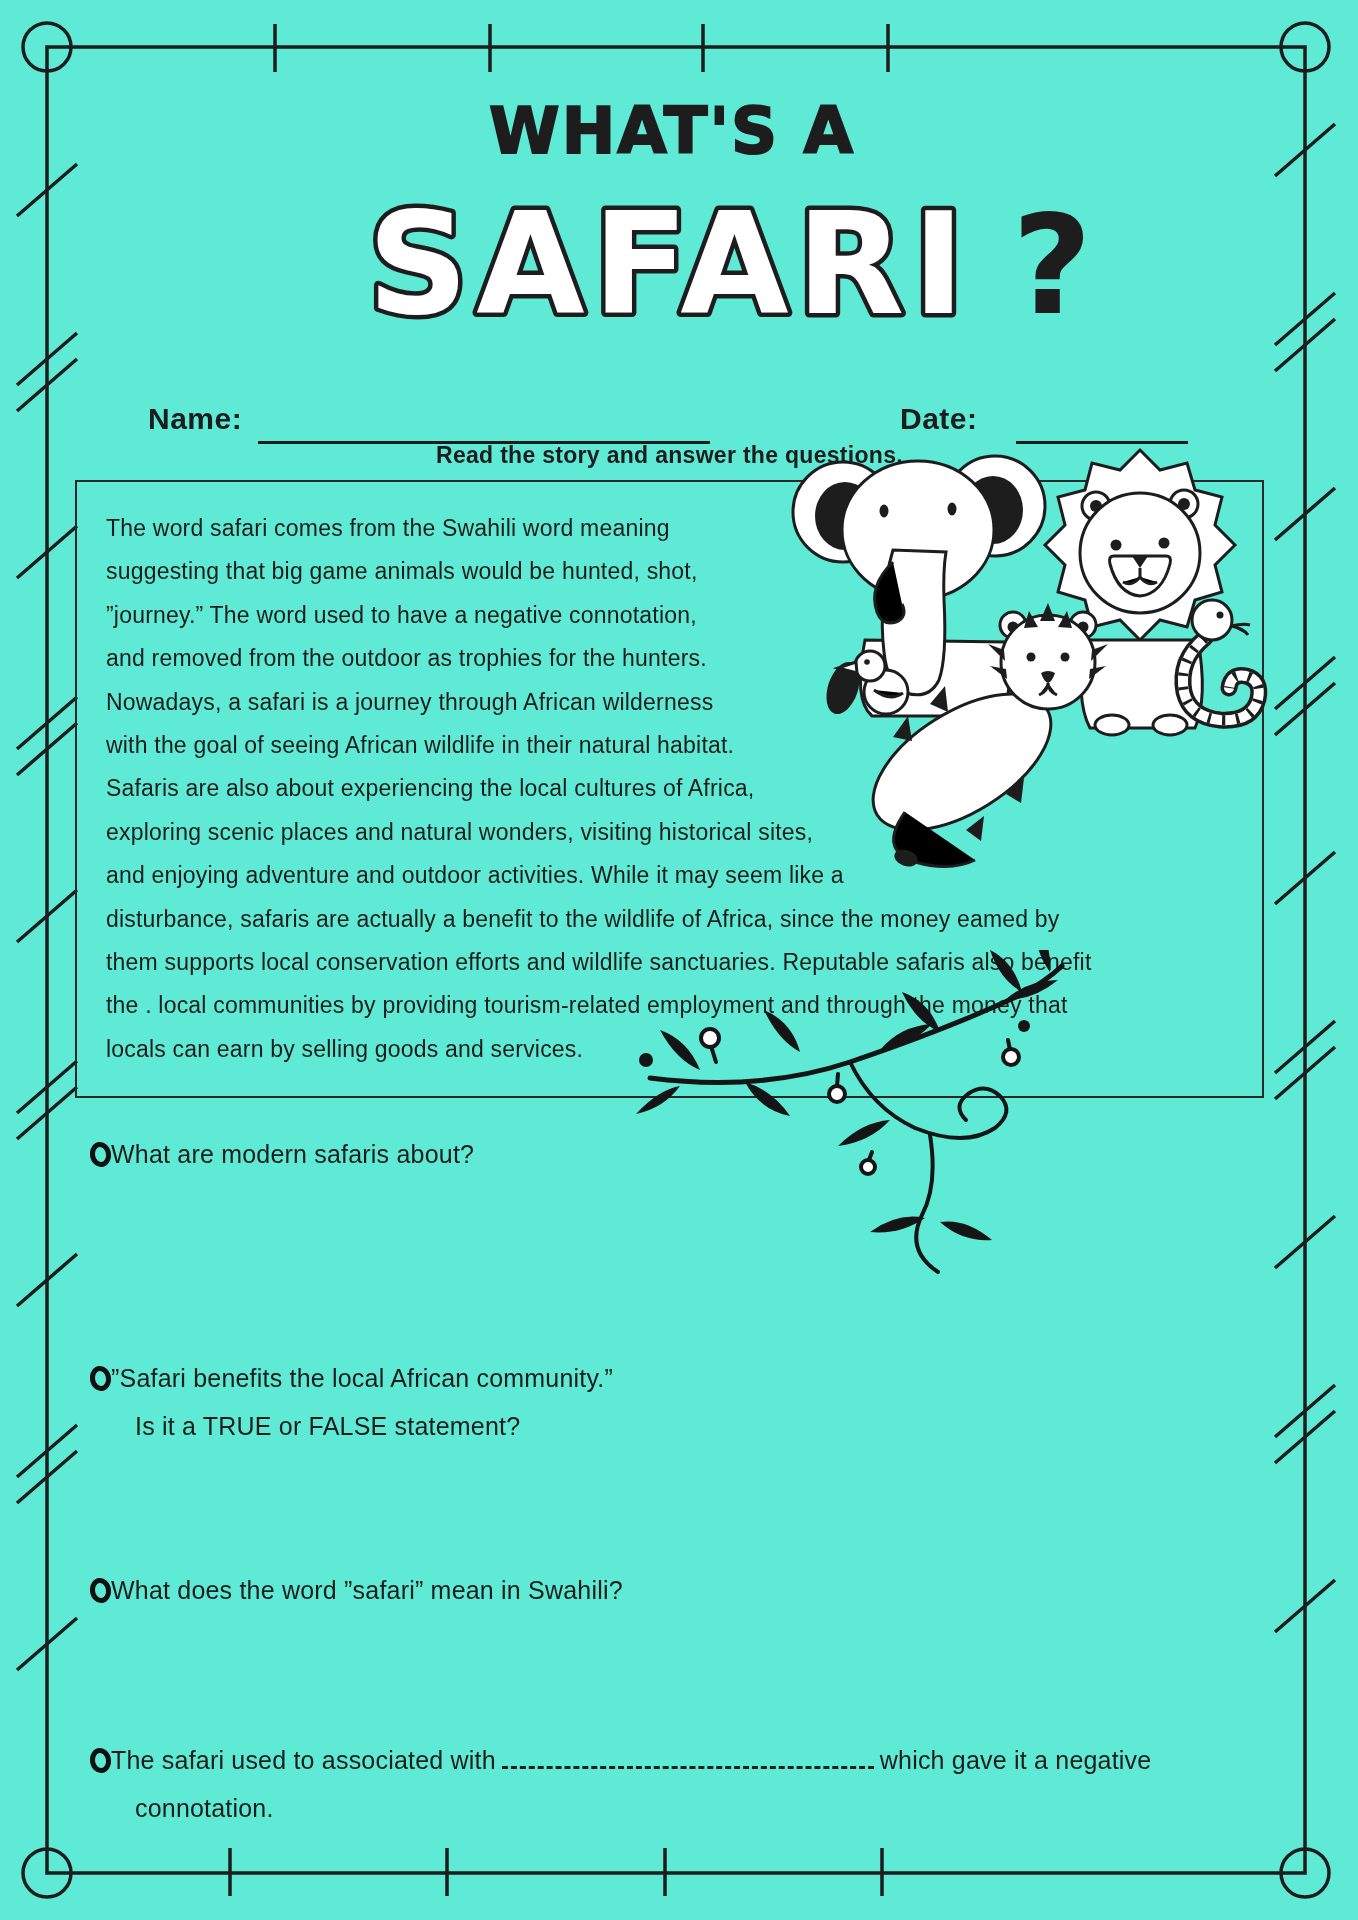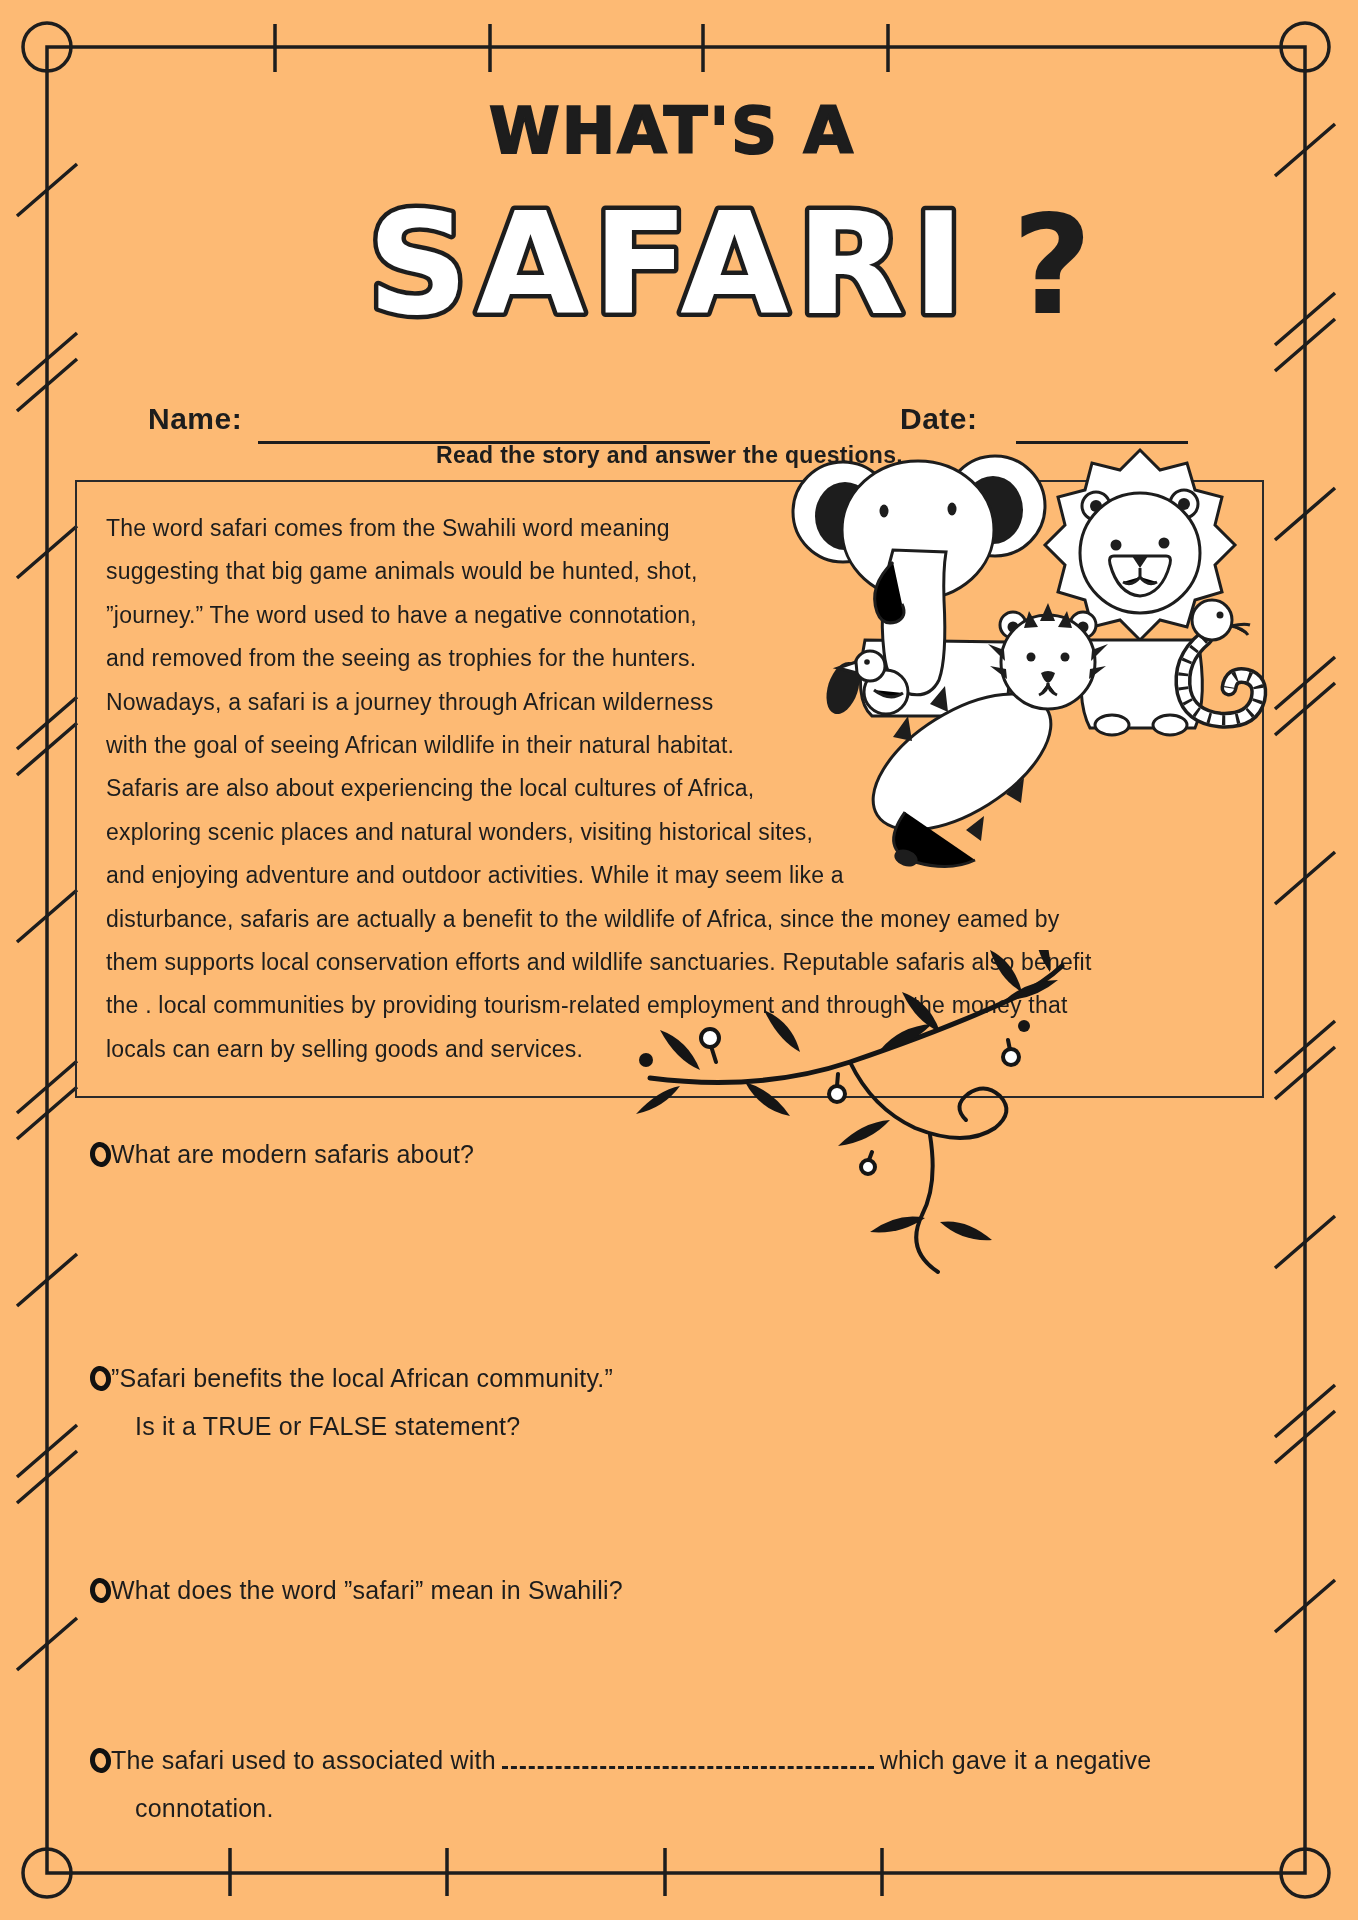--- a/index.html
+++ b/index.html
@@ -1,16 +1,16 @@
 <!DOCTYPE html>
 <html><head>
 <meta charset="utf-8">
 <style>
   html,body{margin:0;padding:0;background:#e8e8e8;}
-  .page{position:relative;width:1358px;height:1920px;background:#fdba74;overflow:hidden;
+  .page{position:relative;width:1358px;height:1920px;background:#5eead4;overflow:hidden;
         font-family:"Liberation Sans",sans-serif;color:#1d1d1d;margin:0 auto;}
   svg{position:absolute;left:0;top:0;}
   .frame-svg{width:1358px;height:1920px;}
   .title1{position:absolute;left:272px;top:94px;width:800px;text-align:center;
           font-family:"DejaVu Sans",sans-serif;font-weight:800;font-size:64px;
           letter-spacing:2px;-webkit-text-stroke:2px #1d1d1d;}
   .title2-svg{left:240px;top:178px;width:900px;height:175px;}
   .safari-text{font-family:"DejaVu Sans",sans-serif;font-weight:bold;font-size:140px;
                letter-spacing:8px;fill:#ffffff;stroke:#1d1d1d;stroke-width:9px;
                paint-order:stroke fill;stroke-linejoin:round;}
@@ -74,21 +74,21 @@
   <div class="field-label" style="left:900px;top:402px;">Date:</div>
   <div class="write-line" style="left:1016px;top:441px;width:172px;"></div>
 
   <div class="instruction">Read the story and answer the questions.</div>
 
   <div class="story-box">
     <div class="story">
       <div class="story-line">The word safari comes from the Swahili word meaning</div>
       <div class="story-line">suggesting that big game animals would be hunted, shot,</div>
       <div class="story-line">”journey.” The word used to have a negative connotation,</div>
-      <div class="story-line">and removed from the seeing as trophies for the hunters.</div>
+      <div class="story-line">and removed from the outdoor as trophies for the hunters.</div>
       <div class="story-line">Nowadays, a safari is a journey through African wilderness</div>
       <div class="story-line">with the goal of seeing African wildlife in their natural habitat.</div>
       <div class="story-line">Safaris are also about experiencing the local cultures of Africa,</div>
       <div class="story-line">exploring scenic places and natural wonders, visiting historical sites,</div>
       <div class="story-line">and enjoying adventure and outdoor activities. While it may seem like a</div>
       <div class="story-line">disturbance, safaris are actually a benefit to the wildlife of Africa, since the money eamed by</div>
       <div class="story-line">them supports local conservation efforts and wildlife sanctuaries. Reputable safaris also benefit</div>
       <div class="story-line">the . local communities by providing tourism-related employment and through the money that</div>
       <div class="story-line">locals can earn by selling goods and services.</div>
     </div>

